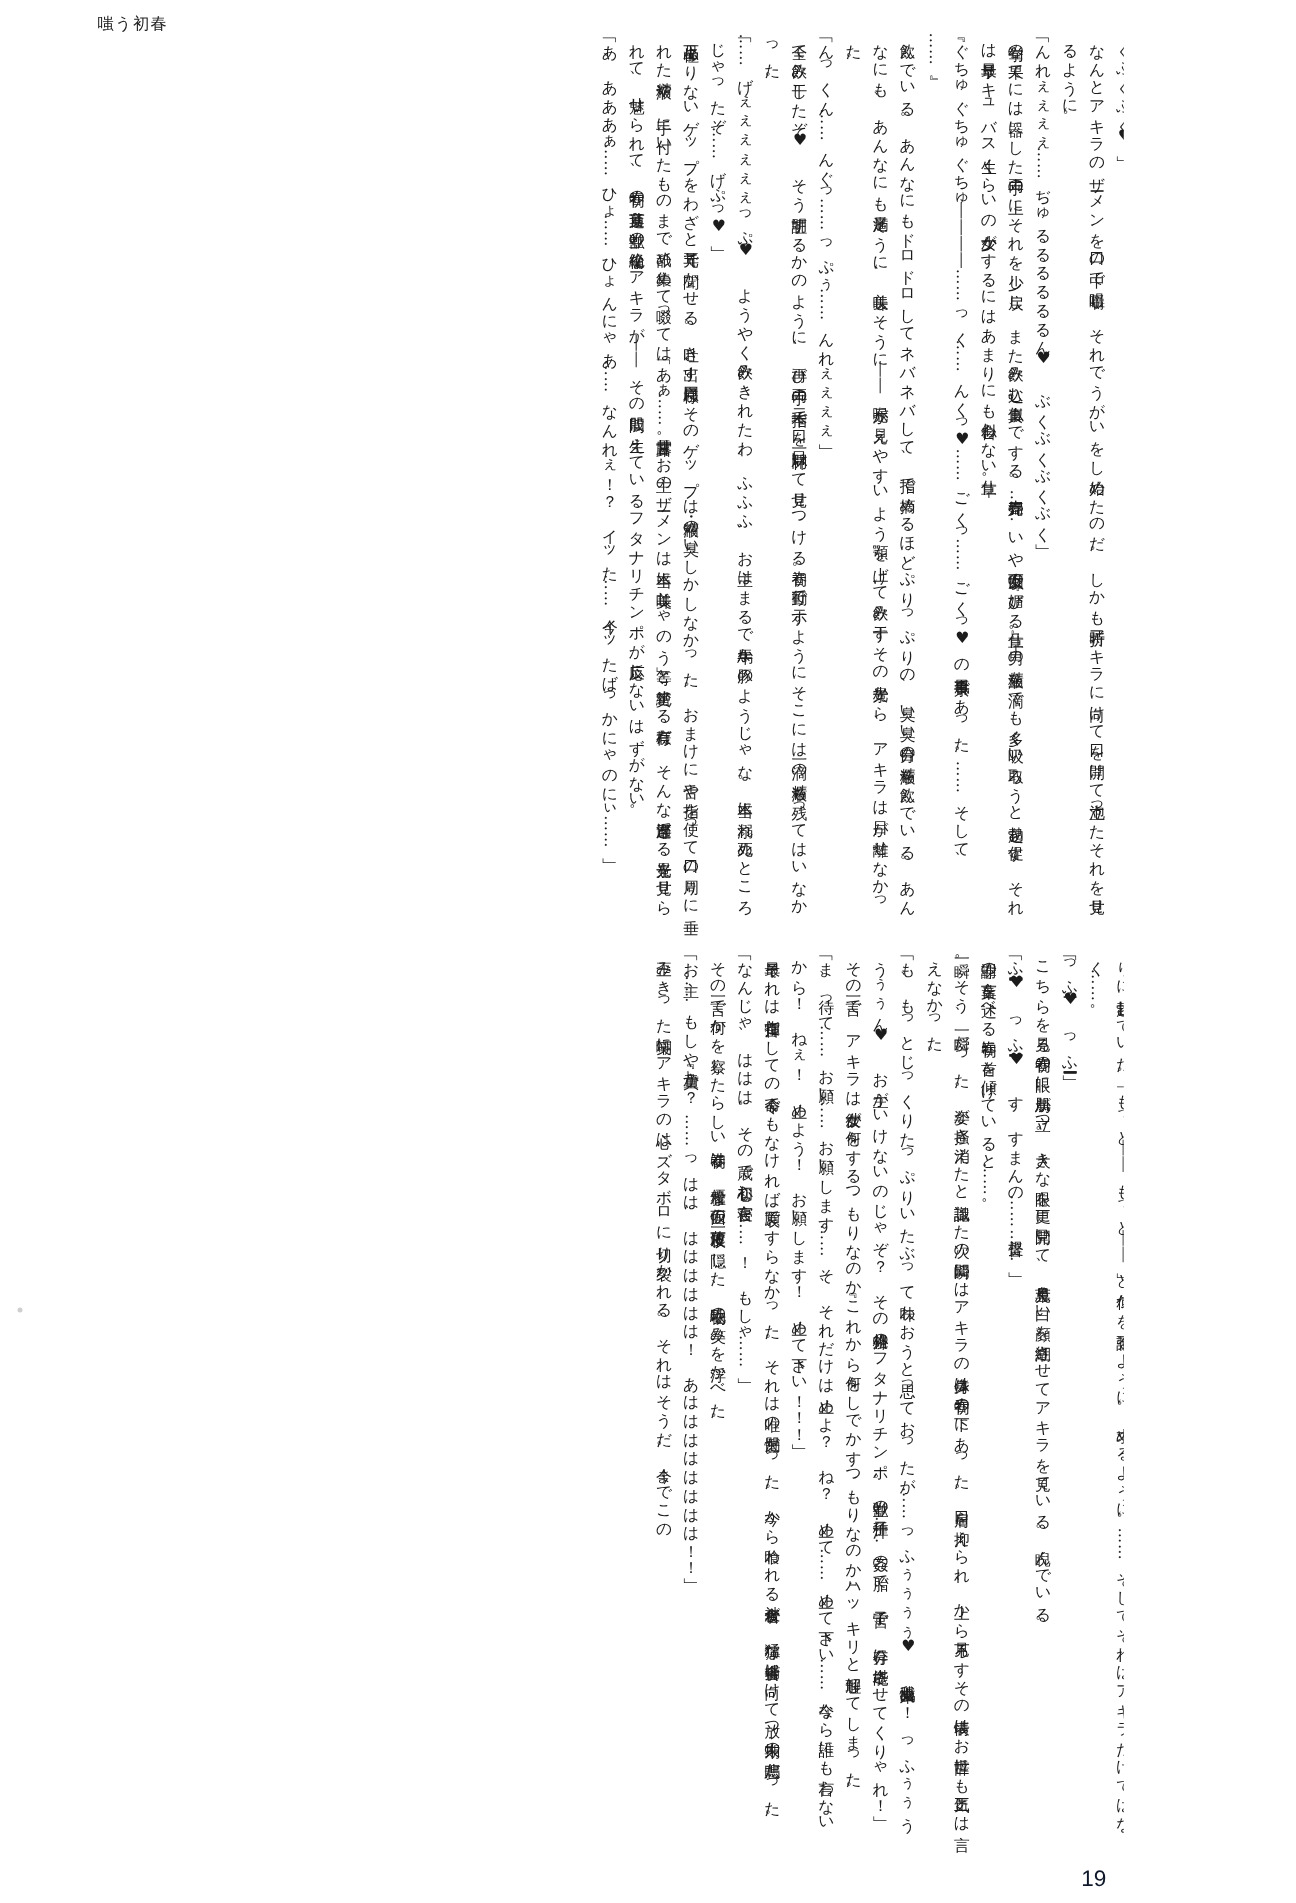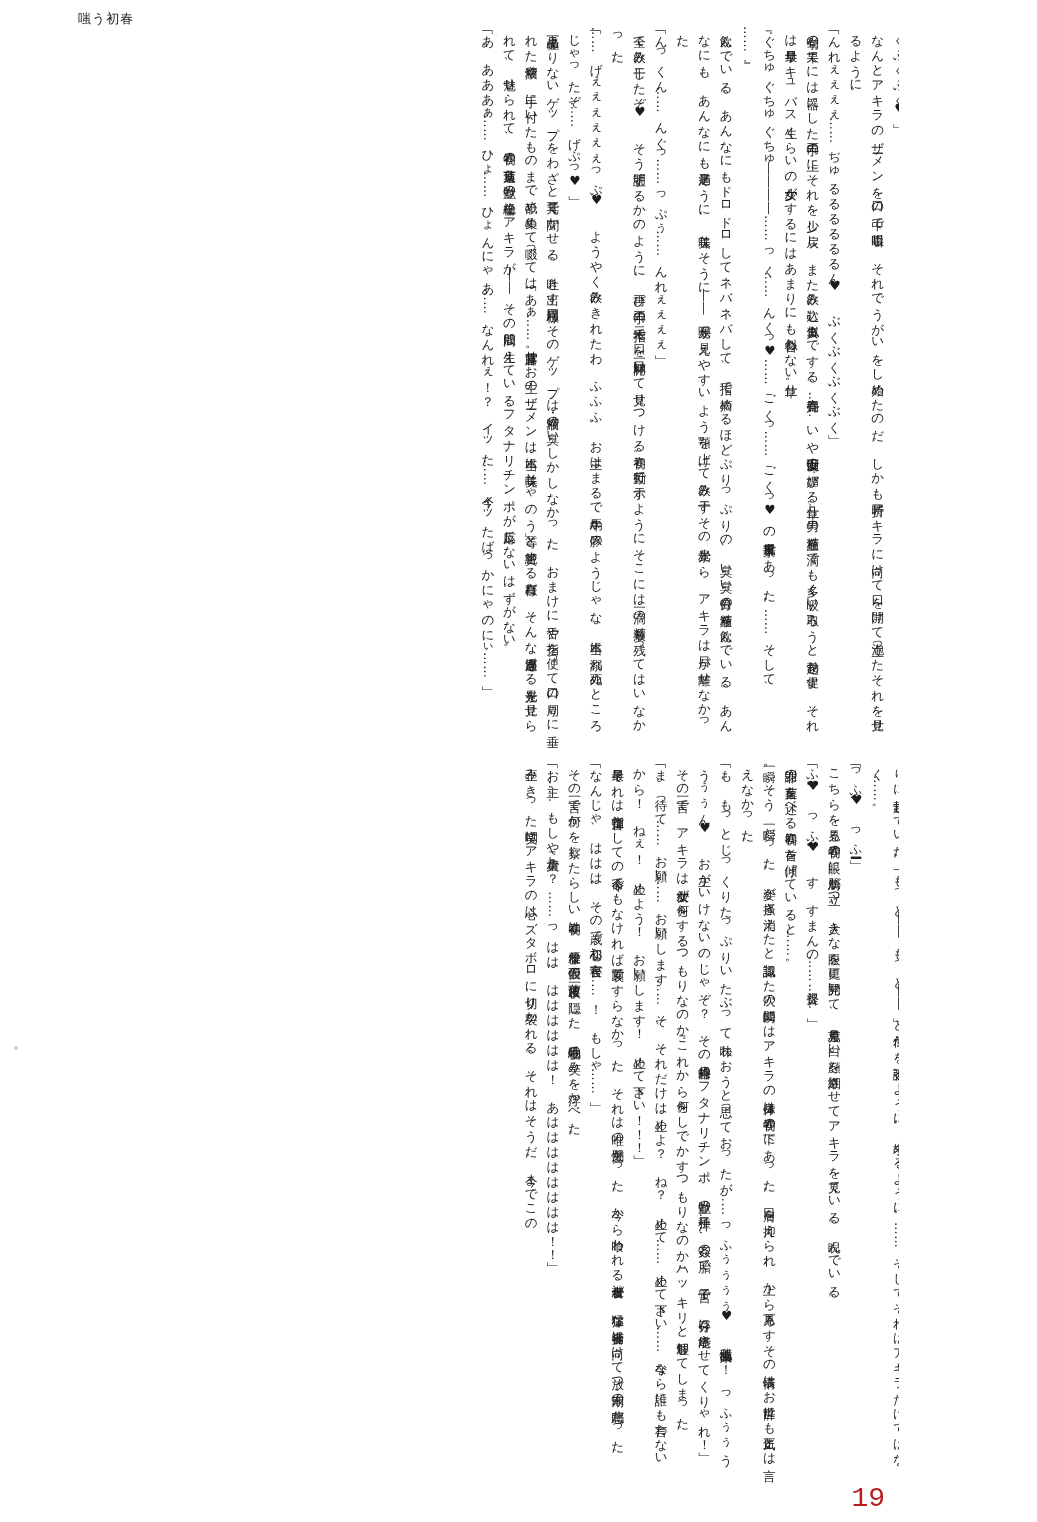--- a/index.html
+++ b/index.html
@@ -22,23 +22,23 @@
     left: 78px;
     font-size: 13px;
     letter-spacing: 1px;
     color: #222;
     font-family: "DejaVu Serif", "Liberation Serif", serif;
   }
   .page-number {
     position: absolute;
     right: 14px;
     bottom: 8px;
-    font-size: 28px;
-    color: #b91c1c;
-    font-family: Liberation Mono, monospace;
+    font-size: 18px;
+    color: #0f172a;
+    font-family: Liberation Sans, sans-serif;
   }
   
   .vtext-block {
     position: absolute;
     writing-mode: vertical-rl;
     text-orientation: mixed;
     font-size: 12.6px;
     line-height: 1.72;
     letter-spacing: 0.6px;
     color: #1c1c1c;

